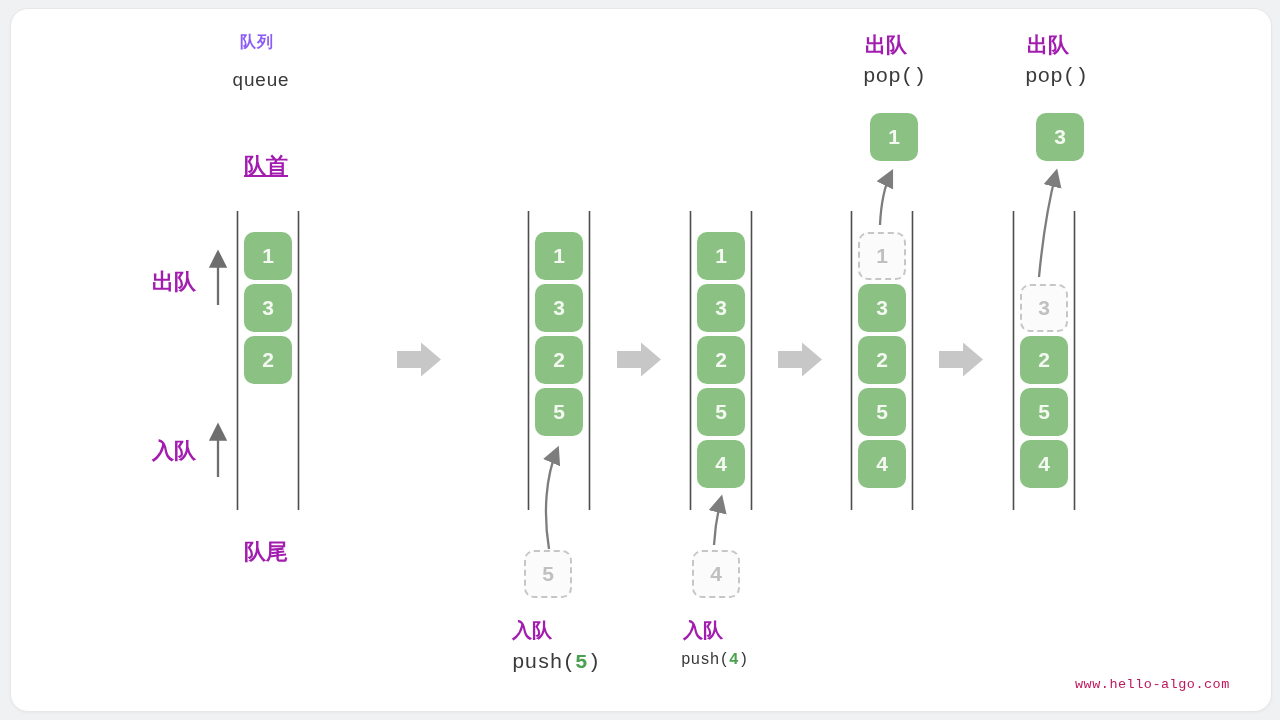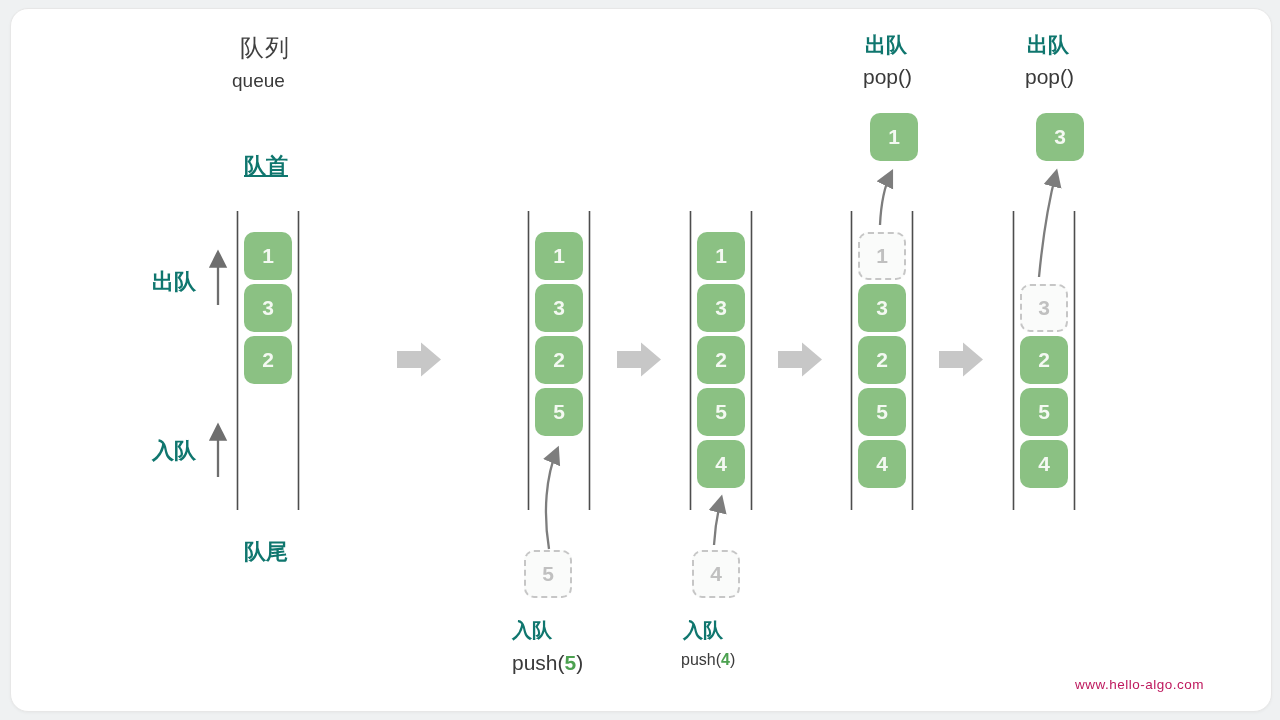--- a/index.html
+++ b/index.html
@@ -9,23 +9,23 @@
     font-family:"Liberation Sans", sans-serif;
     overflow:hidden;
   }
   .card{
     position:absolute;left:10px;top:8px;width:1260px;height:702px;
     background:#ffffff;border:1px solid #e7e7e7;border-radius:18px;
     box-shadow:0 1px 3px rgba(0,0,0,0.04);
   }
   svg.overlay{position:absolute;left:0;top:0;width:1280px;height:720px;}
   .txt{position:absolute;white-space:nowrap;}
-  .zh{font-weight:bold;color:#0f766e;}
-  .mono{font-family:Liberation Sans, sans-serif;color:#3a3a3a;}
-  .title-zh{left:240px;top:32px;font-size:24px;font-weight:normal;color:#404040;letter-spacing:1px;}
+  .zh{font-weight:bold;color:#a21caf;}
+  .mono{font-family:Liberation Mono, monospace;color:#3a3a3a;}
+  .title-zh{left:240px;top:32px;font-size:16px;font-weight:bold;color:#8b5cf6;letter-spacing:1px;}
   .title-en{left:232px;top:70px;font-size:19px;}
   .lbl-front{left:244px;top:151px;font-size:22px;text-decoration:underline;}
   .lbl-rear{left:244px;top:537px;font-size:22px;}
   .lbl-deq{left:152px;top:267px;font-size:22px;}
   .lbl-enq{left:152px;top:436px;font-size:22px;}
   .pop-zh-1{left:865px;top:31px;font-size:21px;}
   .pop-code-1{left:863px;top:65px;font-size:21px;}
   .pop-zh-2{left:1027px;top:31px;font-size:21px;}
   .pop-code-2{left:1025px;top:65px;font-size:21px;}
   .push-zh-1{left:512px;top:617px;font-size:20px;}

